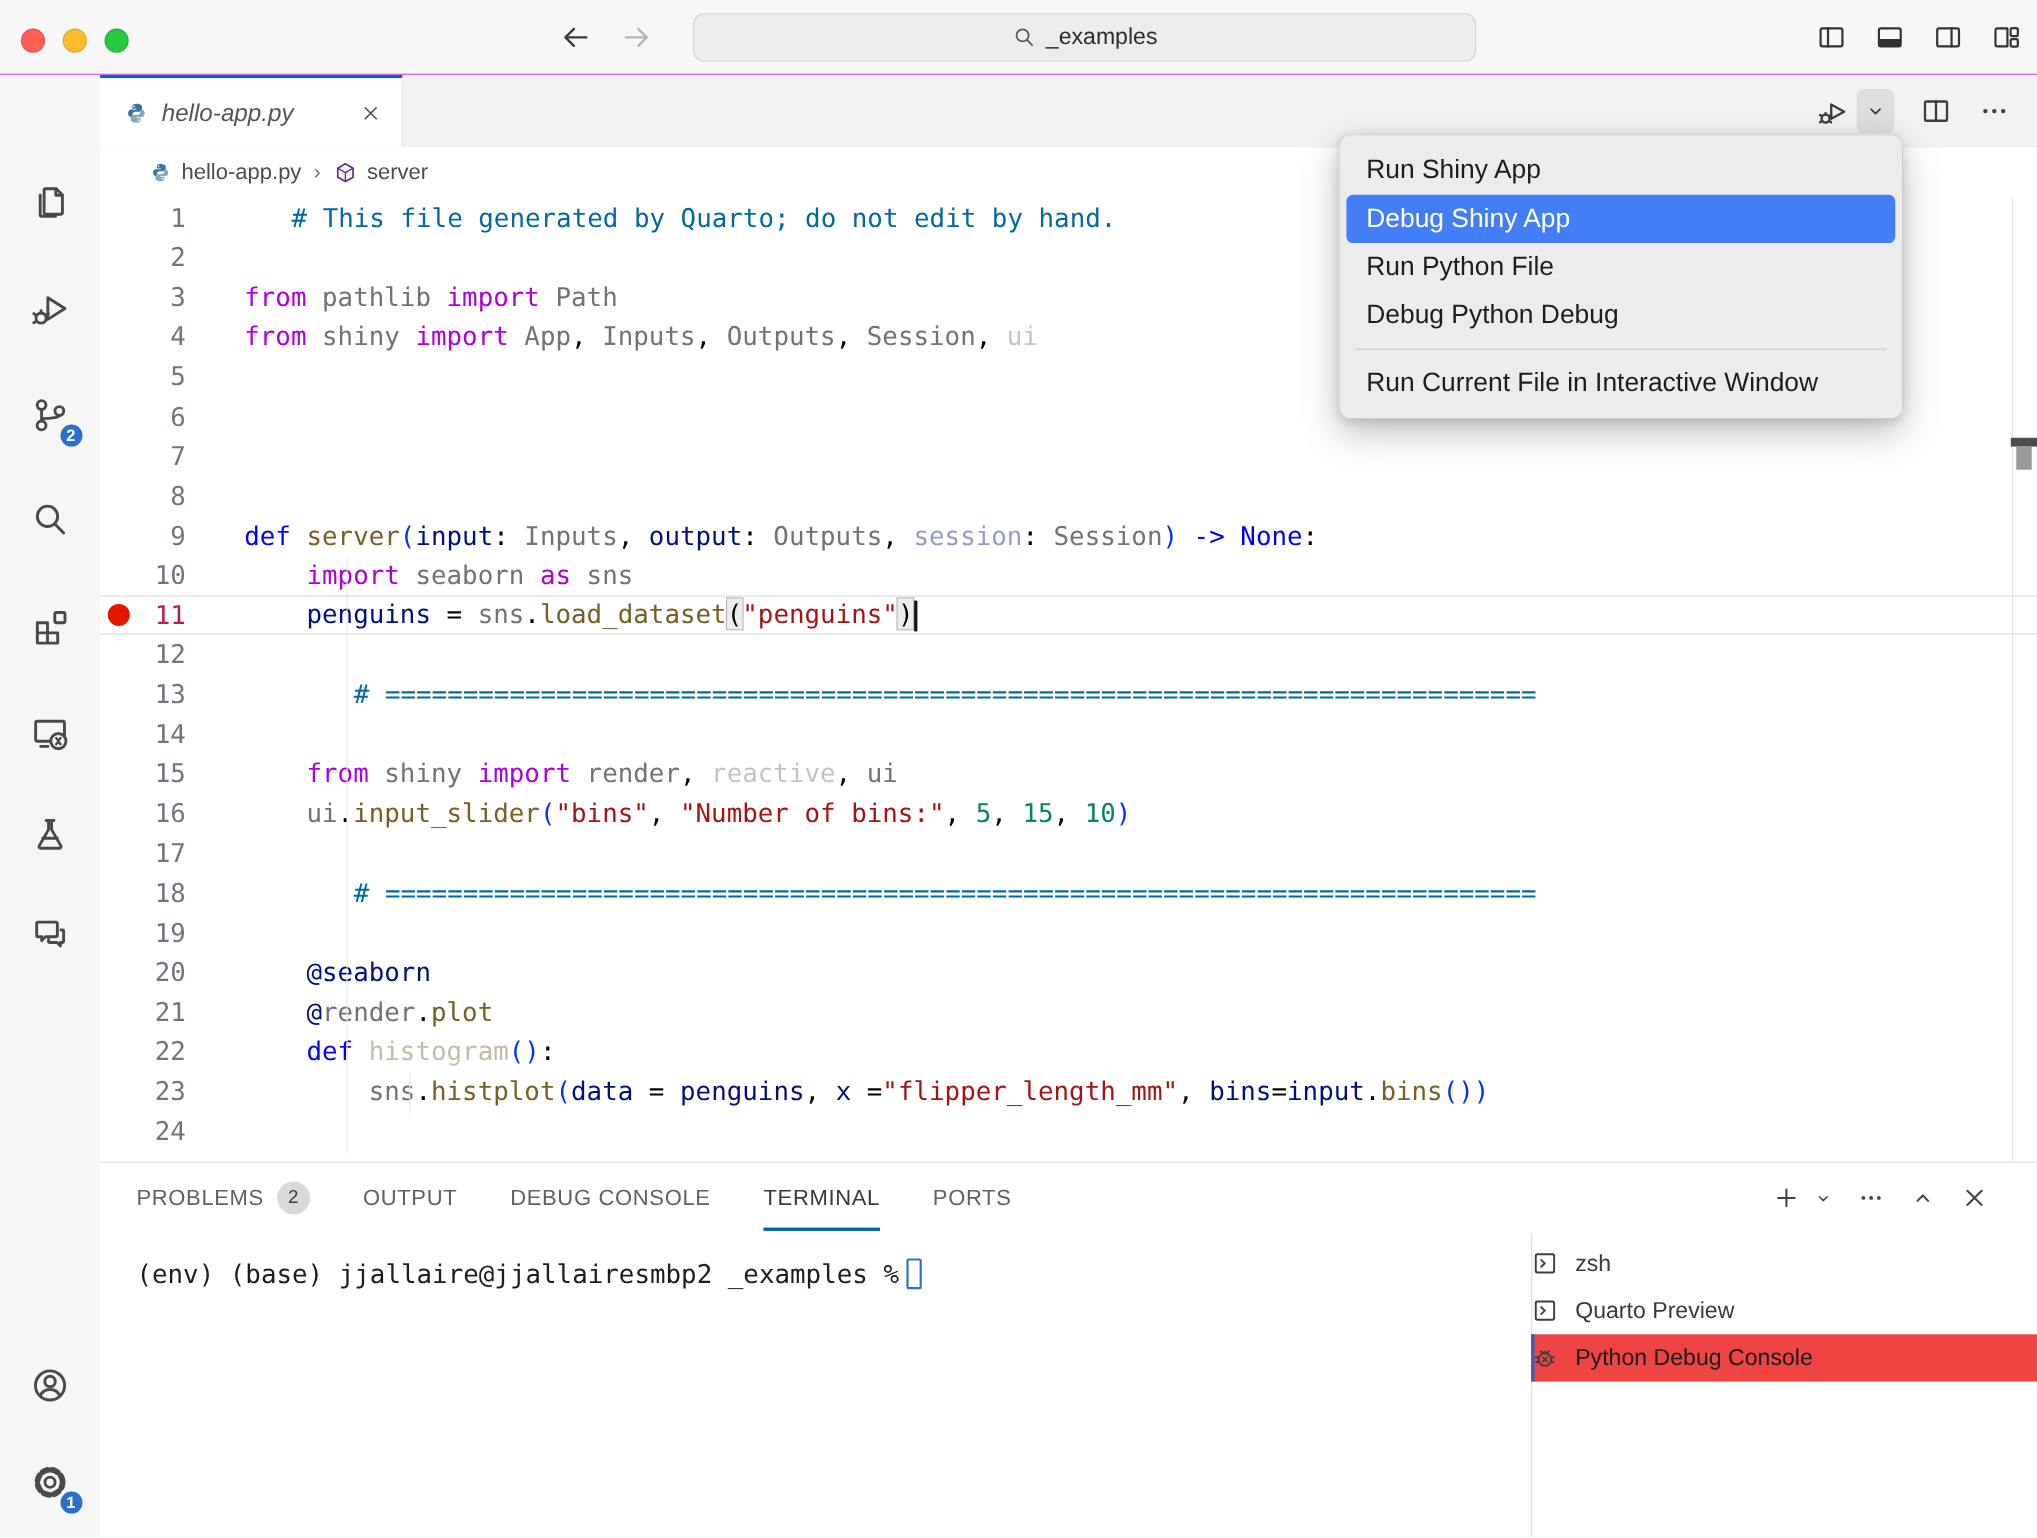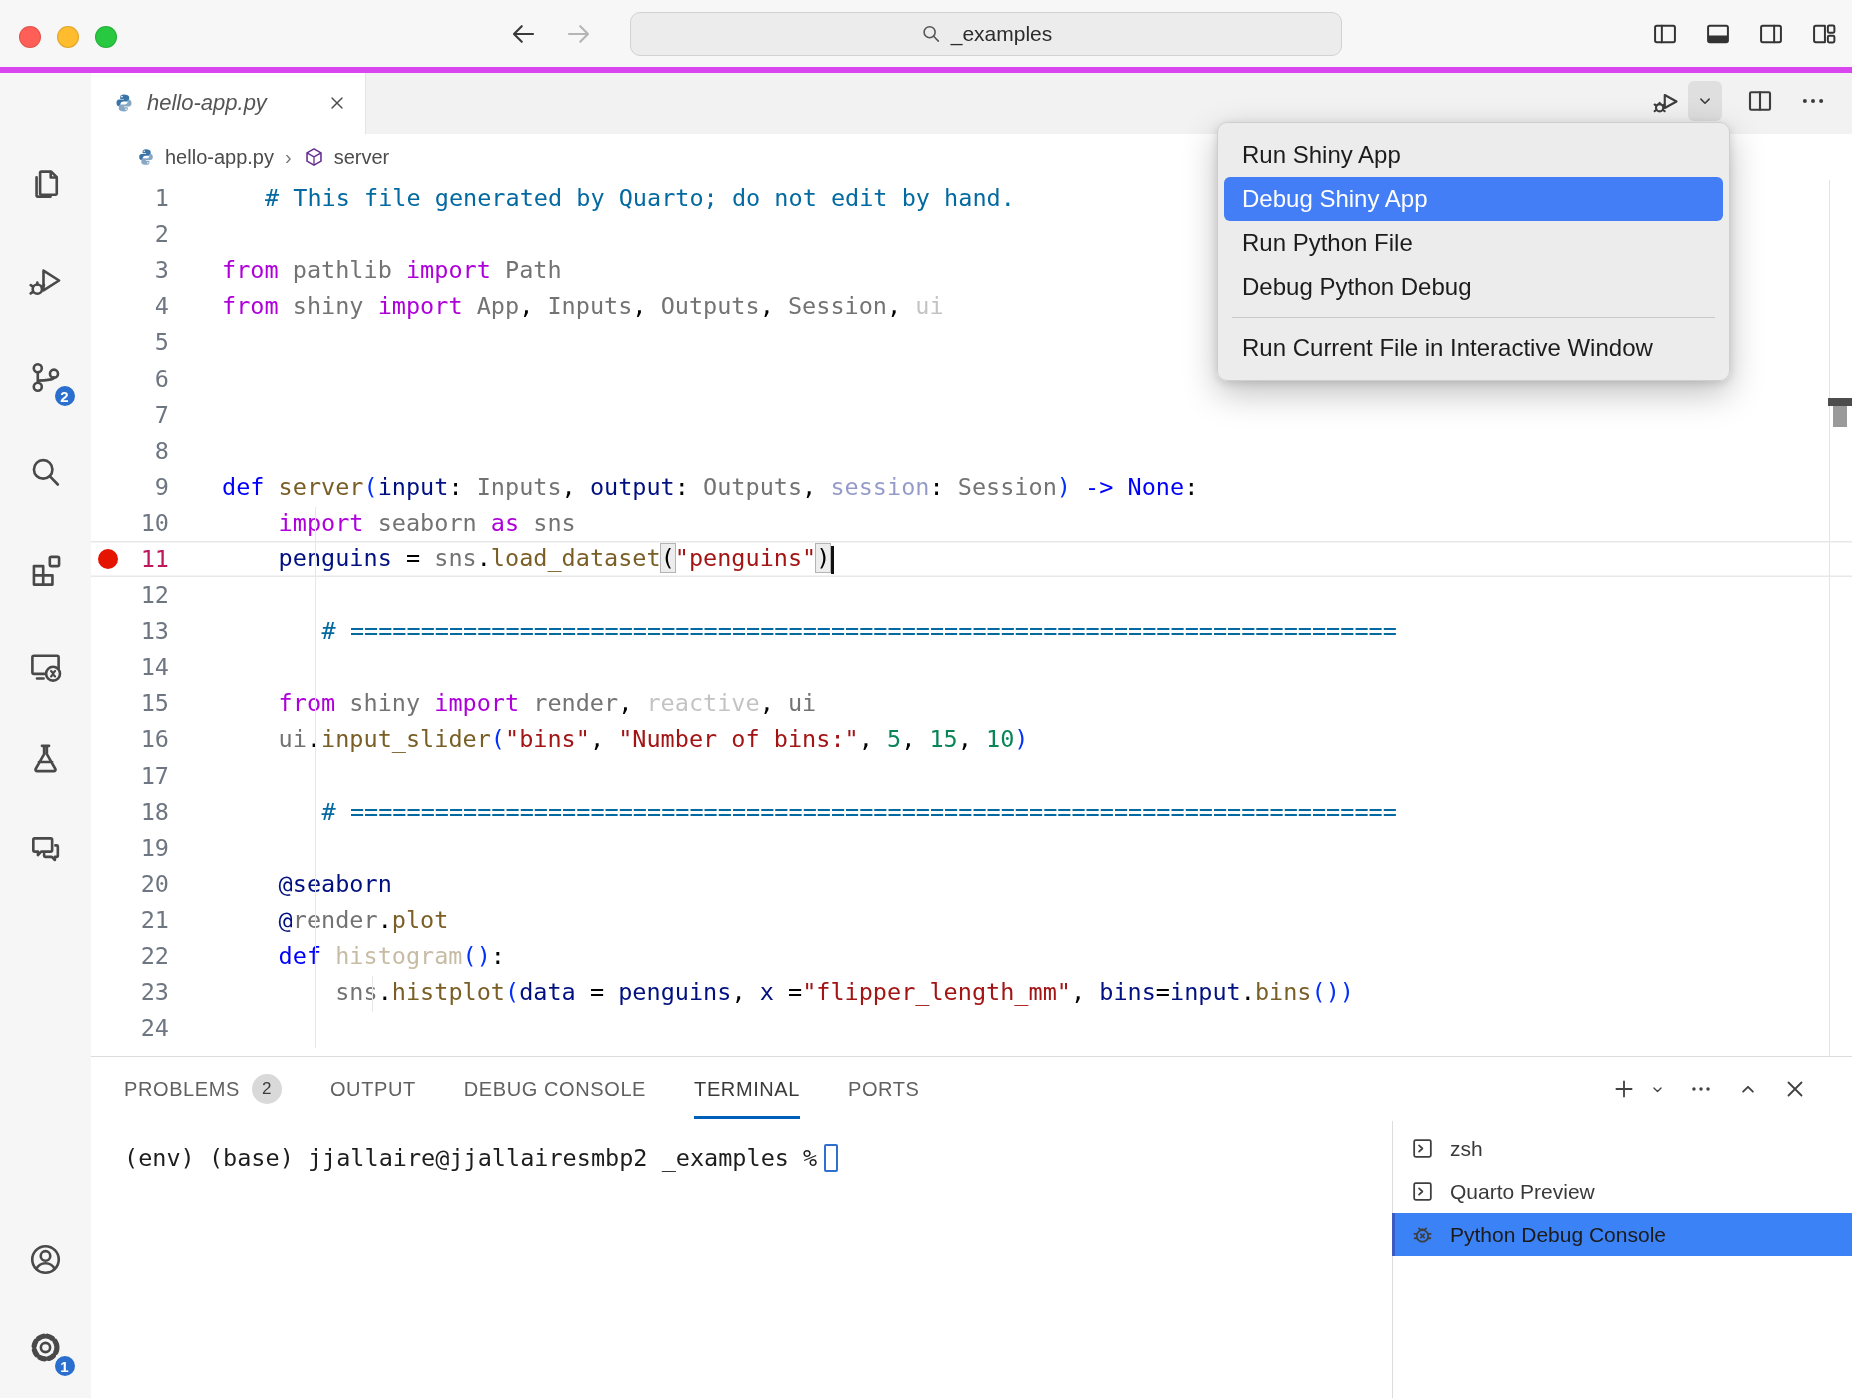--- a/index.html
+++ b/index.html
@@ -5,21 +5,21 @@
   html,body{margin:0;padding:0;}
   body{
     width:1852px;height:1398px;overflow:hidden;position:relative;
     font-family:"Liberation Sans",sans-serif;background:#fff;
     -webkit-font-smoothing:antialiased;
   }
   .ico{display:inline-flex;align-items:center;justify-content:center;}
   .ico svg{width:100%;height:100%;}
 
   
-  .titlebar{position:absolute;left:0;top:0;width:1852px;height:67px;background:#f7f7f7;border-bottom:6px solid #d946ef;z-index:5;}
+  .titlebar{position:absolute;left:0;top:0;width:1852px;height:67px;background:#f7f7f7;border-bottom:1px solid #d946ef;z-index:5;}
   .lights{position:absolute;left:19px;top:26px;display:flex;gap:16px;}
   .light{width:22px;height:22px;border-radius:50%;box-shadow:inset 0 0 0 1px rgba(0,0,0,.12);}
   .nav{position:absolute;left:508px;top:0;height:67px;display:flex;align-items:center;gap:26px;}
   .nav .ico{width:30px;height:30px;}
   .searchbox{position:absolute;left:630px;top:12px;width:710px;height:42px;background:#ececec;border:1px solid #d2d2d2;border-radius:10px;
     display:flex;align-items:center;justify-content:center;gap:9px;color:#2c2c2c;font-size:21px;}
   .searchbox .ico{width:22px;height:22px;color:#555;}
   .tb-icons{position:absolute;right:14px;top:0;height:67px;display:flex;align-items:center;gap:25px;color:#333;}
   .tb-icons .ico{width:28px;height:28px;}
 
@@ -81,23 +81,23 @@
   .ptab.active{color:#3a3a3a;}
   .ptab.active::after{content:"";position:absolute;left:0;right:0;bottom:2px;height:3px;background:#005fb8;}
   .pbadge{min-width:30px;height:30px;border-radius:15px;background:#d9d9d9;color:#3c3c3c;font-size:17px;display:flex;align-items:center;justify-content:center;}
   .panel-actions{position:absolute;left:1520px;top:0;height:64px;display:flex;align-items:center;gap:21px;color:#424242;}
   .panel-actions .ico{width:26px;height:26px;}
   .panel-actions .sm{width:19px;height:19px;margin-left:-10px;}
   .term-line{position:absolute;left:33px;top:87px;font-family:"DejaVu Sans Mono","Liberation Mono",monospace;font-size:23.5px;color:#1d1d1d;white-space:pre;display:flex;align-items:center;}
   .term-caret{display:inline-block;width:14px;height:28px;border:2.5px solid #2f6fd0;box-sizing:border-box;margin-left:7px;border-radius:2px;}
   .term-sep{position:absolute;left:1301px;top:64px;bottom:0;width:1px;background:#ddd;}
   .term-list{position:absolute;left:1301px;top:70px;right:0;}
-  .trow{position:relative;height:43px;display:flex;align-items:center;gap:15px;padding-left:18px;font-size:21px;color:#3a3a3a;box-sizing:border-box;}
+  .trow{position:relative;height:43px;display:flex;align-items:center;gap:15px;font-size:21px;color:#3a3a3a;box-sizing:border-box;}
   .trow .ico{width:25px;height:25px;color:#3f3f3f;}
-  .trow.selected{background:#3b82f6;color:#1b1b1b;box-shadow:inset 3px 0 0 #3a5bc0;}
+  .trow.selected{background:#ef4444;color:#1b1b1b;box-shadow:inset 3px 0 0 #3a5bc0;}
 
   
   .runmenu{position:absolute;left:1217px;top:122px;width:513px;background:rgba(236,236,236,.98);border:1px solid #cfcfcf;border-radius:10px;
     box-shadow:0 12px 34px rgba(0,0,0,.25), 0 2px 8px rgba(0,0,0,.12);padding:10px 0;z-index:9;box-sizing:border-box;}
   .mi{height:44px;display:flex;align-items:center;margin:0 6px;padding:0 18px;border-radius:6px;font-size:24px;color:#1c1c1c;}
   .mi.hl{background:#437ef7;color:#fff;}
   .msep{height:1px;background:#c8c8c8;margin:8px 14px;}
 </style>
 </head>
 <body>

